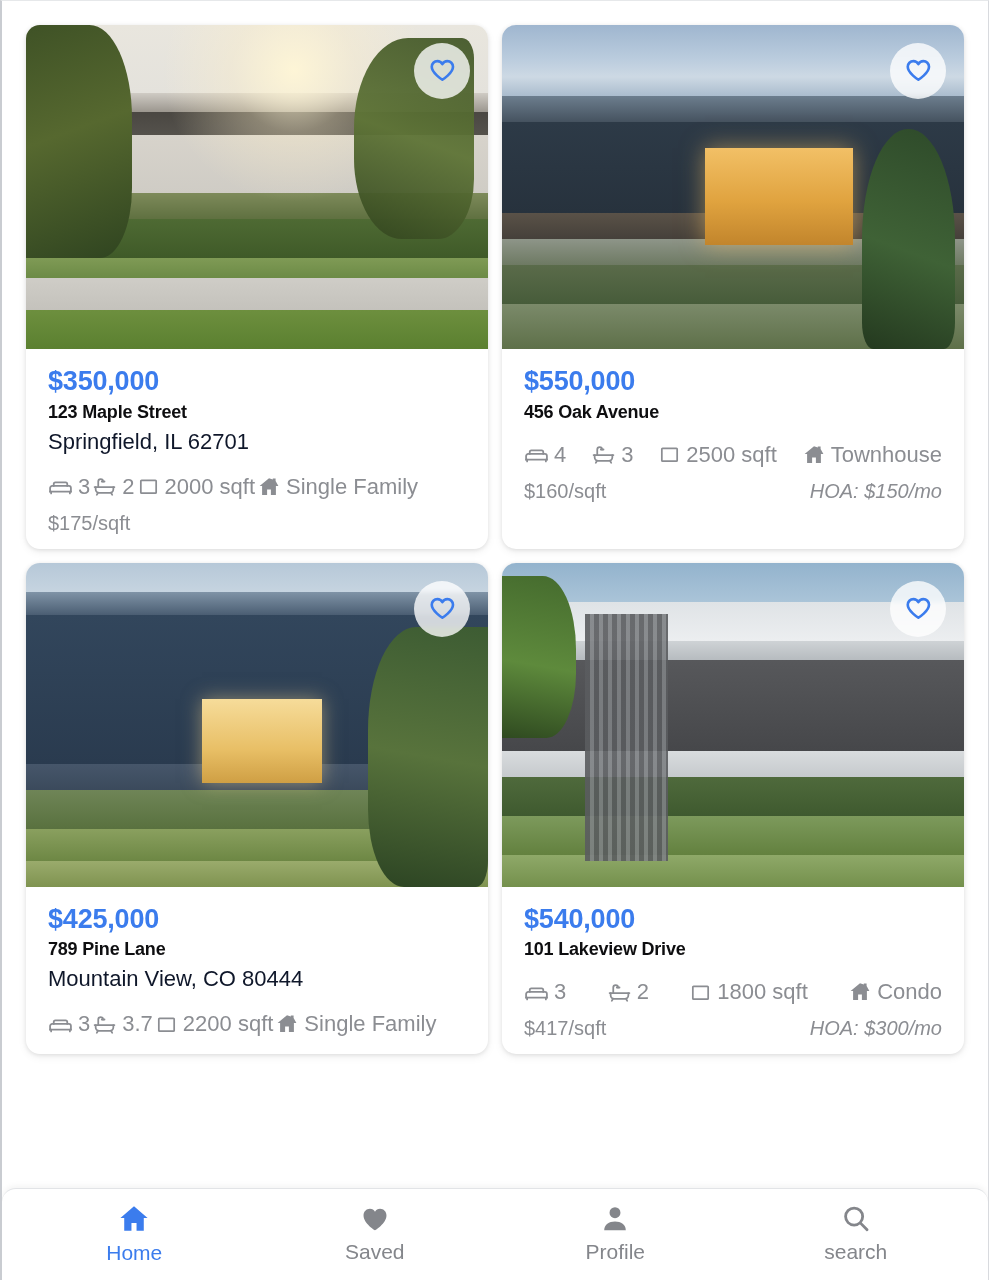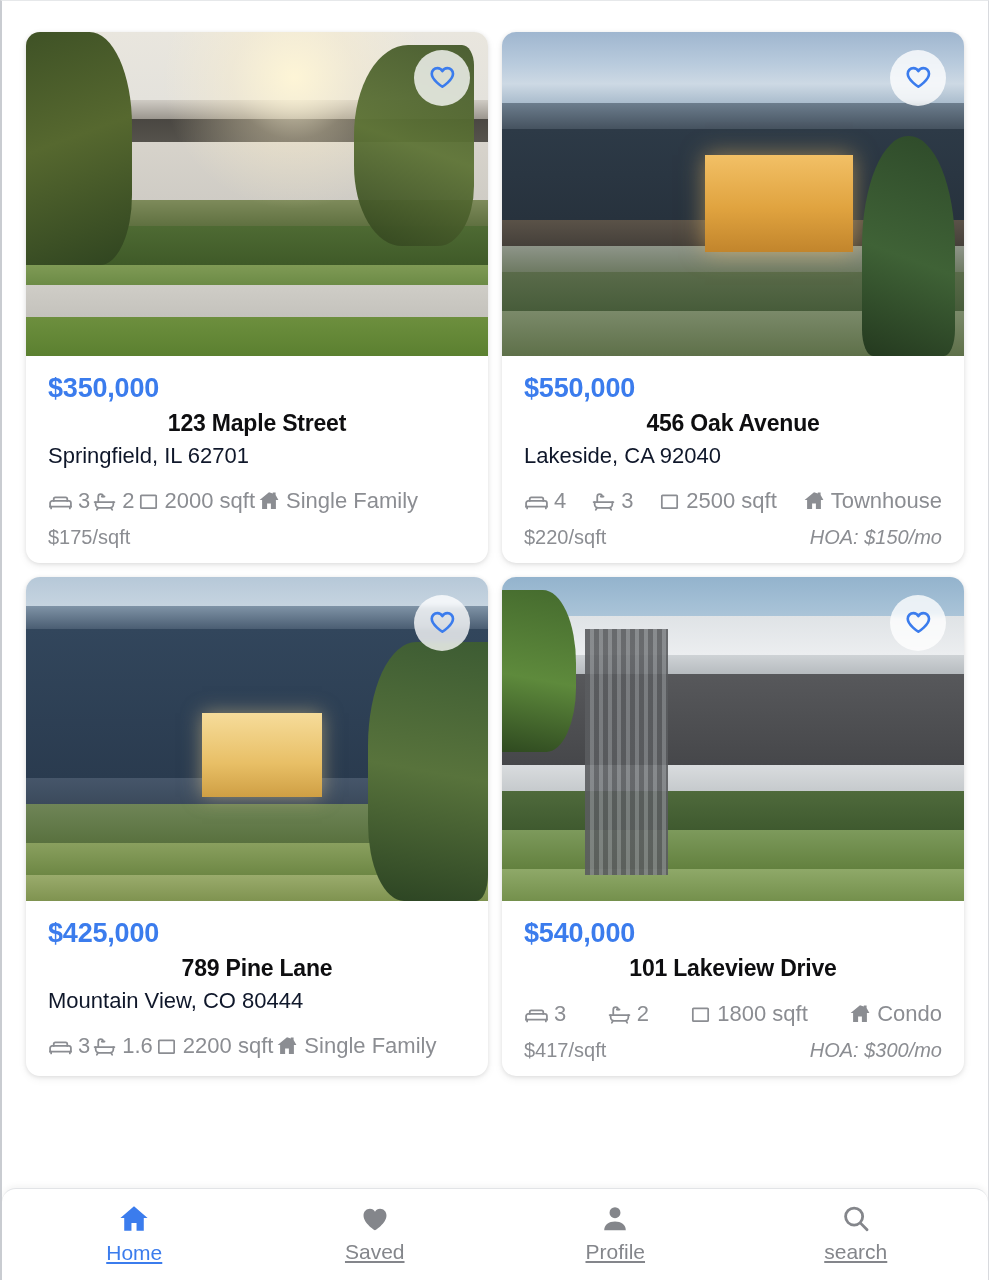--- a/index.html
+++ b/index.html
@@ -20,21 +20,21 @@
     background: #ffffff;
     border-left: 2px solid #c9ccd1;
     border-right: 1px solid #d8dade;
     border-top: 1px solid #e6e8ea;
     overflow: hidden;
   }
 
   
   .listing-grid {
     position: absolute;
-    top: 7px; left: 0; right: 0;
+    top: 0; left: 0; right: 0;
     height: 1192px;
     padding: 24px 24px 0 24px;
     display: grid;
     grid-template-columns: 1fr 1fr;
     column-gap: 25px;
     row-gap: 46px;
     align-content: start;
     gap: 14px;
   }
 
@@ -186,27 +186,26 @@
 
   .price {
     font-size: 27px;
     font-weight: bold;
     color: #3b7ced;
     letter-spacing: -0.2px;
     line-height: 1.25;
   }
 
   .address {
-    font-size: 23px;
+    font-size: 18px;
     font-weight: bold;
     color: #0e0e10;
     line-height: 1.5;
     letter-spacing: -0.2px;
     white-space: nowrap;
-    text-align: center;
   }
 
   .location {
     font-size: 22px;
     color: #0f172a;
     line-height: 1.45;
     white-space: nowrap;
   }
 
   .features {
@@ -253,21 +252,20 @@
   }
   .nav-item {
     flex: 1;
     display: flex;
     flex-direction: column;
     align-items: center;
     justify-content: center;
     gap: 6px;
     cursor: pointer;
     color: #84868b;
-    text-decoration: underline;
   }
   .nav-item.active { color: #3b7ced; }
   .nav-item svg { display: block; }
   .nav-label { font-size: 21px; line-height: 1; }
 </style>
 </head>
 <body>
 
 <div id="app">
 
@@ -347,21 +345,20 @@
           <span>
             <svg viewBox="0 0 24 24" fill="none" stroke="#3b7ced" stroke-width="2.1" stroke-linecap="round" stroke-linejoin="round">
               <path d="M20.8 8.6c0-2.5-2-4.5-4.5-4.5-1.7 0-3.2.95-4 2.35-.8-1.4-2.3-2.35-4-2.35-2.5 0-4.5 2-4.5 4.5 0 5 8.5 10.4 8.5 10.4s8.5-5.4 8.5-10.4z"></path>
             </svg>
           </span>
         </div>
       </div>
       <div class="card-body">
         <div class="price">$550,000</div>
         <div class="address">456 Oak Avenue</div>
-        <div class="location">Lakeside, CA 92040</div>
 
         <div class="features spread">
           <span class="feature">
             <span>
               <svg width="25" height="25" viewBox="0 0 24 24" fill="none" stroke="#8b8d92" stroke-width="1.7" stroke-linecap="round" stroke-linejoin="round">
                 <path d="M2 17v-3.5a2 2 0 0 1 2-2h16a2 2 0 0 1 2 2V17"></path>
                 <path d="M2 17h20"></path>
                   <path d="M3 17v1.6"></path>
                   <path d="M21 17v1.6"></path>
                 <path d="M5.5 11.5V9.6a1.6 1.6 0 0 1 1.6-1.6h9.8A1.6 1.6 0 0 1 18.5 9.6v1.9"></path>
@@ -394,21 +391,21 @@
             <span>
               <svg width="24" height="24" viewBox="0 0 24 24" fill="#8b8d92">
                 <path d="M12 3.2 2.6 11.1h2.5V20h5V14.6h3.8V20h5v-8.9h2.5L18.6 6V3.6h-2.8v.95L12 3.2z"></path>
               </svg>
             </span>
             <span>Townhouse</span>
           </span>
         </div>
 
         <div class="meta-row">
-          <span>$220/sqft</span>
+          <span>$160/sqft</span>
           <span class="hoa">HOA: $150/mo</span>
         </div>
       </div>
     </div>
 
     <div class="card">
       <div class="card-media">
         <div class="photo photo-3"></div>
         <div class="fav-btn">
           <span>
@@ -440,21 +437,21 @@
             <span>
               <svg width="25" height="25" viewBox="0 0 24 24" fill="none" stroke="#8b8d92" stroke-width="1.7" stroke-linecap="round" stroke-linejoin="round">
                 <path d="M2.5 12.5h19"></path>
                 <path d="M3.5 12.5v2.2a3.5 3.5 0 0 0 3.5 3.5h10a3.5 3.5 0 0 0 3.5-3.5v-2.2"></path>
                 <path d="M6 12.5V7.2A2.3 2.3 0 0 1 8.3 4.9a2.3 2.3 0 0 1 2.3 2.3"></path>
                 <path d="M9.4 7.2h2.6"></path>
                 <path d="M5.6 18.2 4.6 20"></path>
                   <path d="M18.4 18.2 19.4 20"></path>
               </svg>
             </span>
-            <span>1.6</span>
+            <span>3.7</span>
           </span>
           <span class="feature">
             <span>
               <svg width="23" height="23" viewBox="0 0 24 24" fill="none" stroke="#8b8d92" stroke-width="1.8">
                 <rect x="4" y="5.5" width="16" height="13.5" rx="0.8"></rect>
               </svg>
             </span>
             <span>2200 sqft</span>
           </span>
           <span class="feature">

